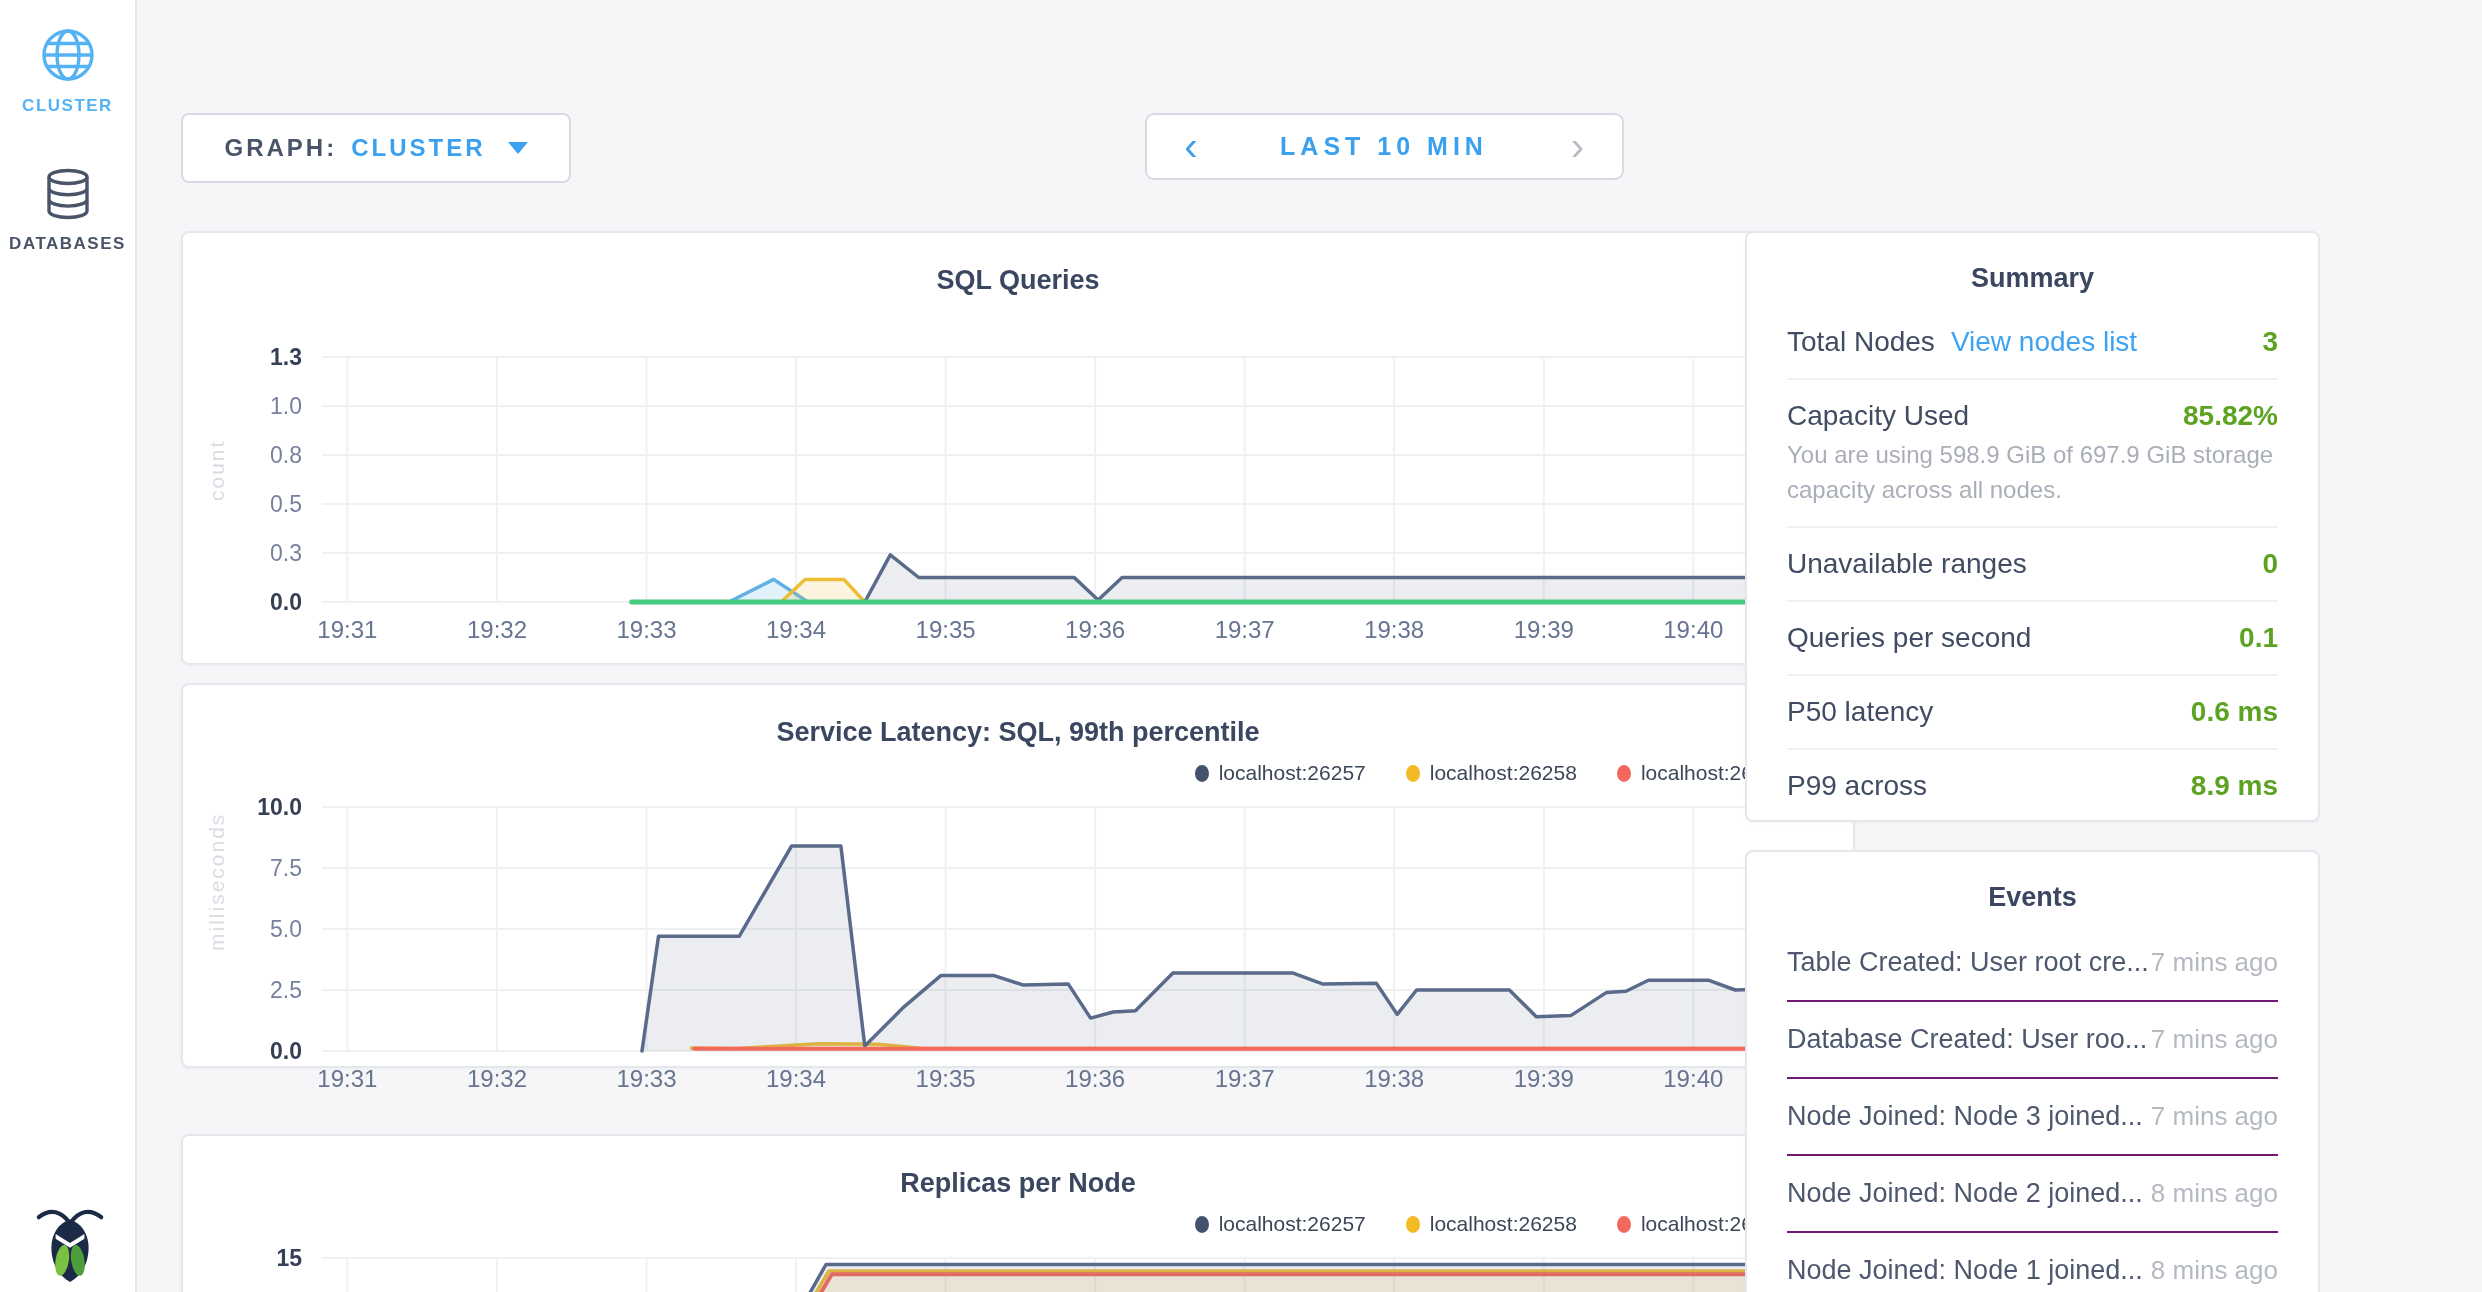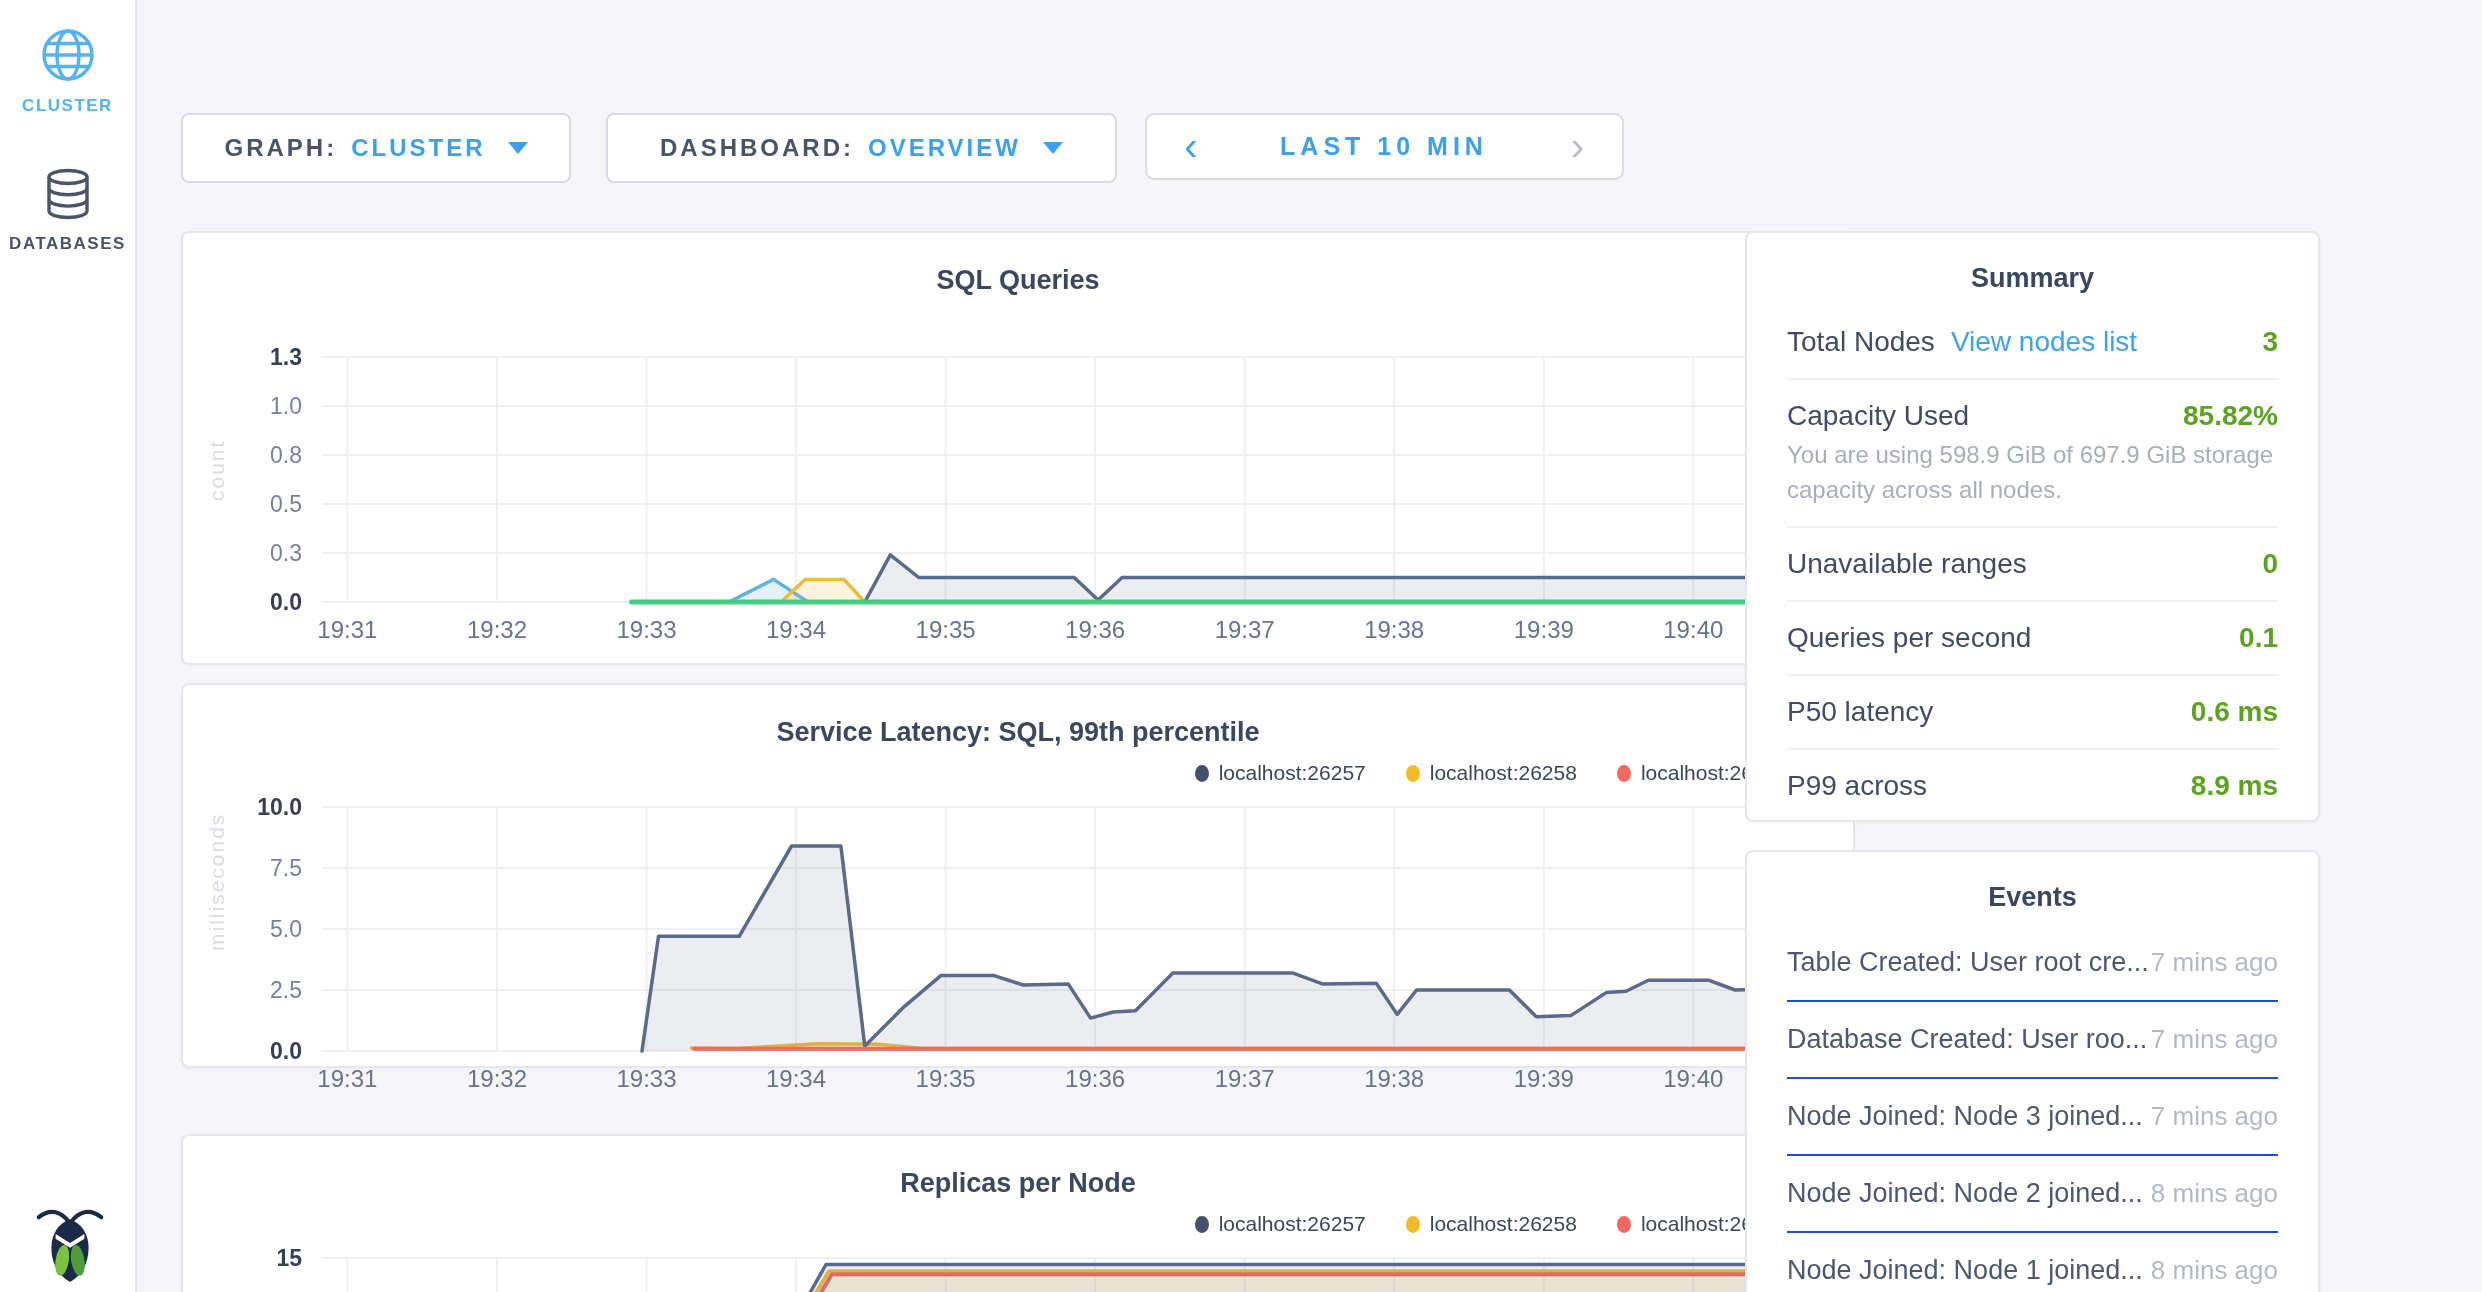--- a/index.html
+++ b/index.html
@@ -110,21 +110,21 @@
   .srow .lbl{color:#414c63;}
   .srow .lnk{color:#3ea2f2;margin-left:16px;cursor:pointer;}
   .srow .val{margin-left:auto;color:#5da322;font-weight:700;}
   .sub{
     margin:-14px 40px 0 40px;padding-bottom:18px;
     font-size:24px;line-height:1.45;color:#a9aeb8;
   }
   .cap-block{border-bottom:0;}
   .erow{
     margin:0 40px;padding:22px 0;display:flex;align-items:baseline;
-    border-top:2px solid #1d4ed8;
+    border-top:2px solid #701a75;
   }
   .erow.first{border-top:none;}
   .erow .etext{font-size:27px;color:#4d586e;}
   .erow .etime{margin-left:auto;font-size:26px;color:#b4b9c2;}
 </style>
 </head>
 <body>
 
 <div class="app">
 
@@ -165,25 +165,20 @@
         <ellipse cx="73" cy="90" rx="11" ry="26" fill="#4d9e3a" transform="rotate(-9 73 90)"></ellipse>
       </svg>
     </div>
   </aside>
 
   <main class="main">
 
     <div class="dd dd-graph">
       <span class="dd-label">GRAPH:</span>
       <span class="dd-value">CLUSTER</span>
-      <span class="caret"></span>
-    </div>
-    <div class="dd dd-dashboard">
-      <span class="dd-label">DASHBOARD:</span>
-      <span class="dd-value">OVERVIEW</span>
       <span class="caret"></span>
     </div>
     <div class="timesel">
       <button class="ts-prev">‹</button>
       <button class="ts-range">LAST 10 MIN</button>
       <button class="ts-next">›</button>
     </div>
 
     <section class="card chart-card cc-1">
       <h3 class="chart-title">SQL Queries</h3>

